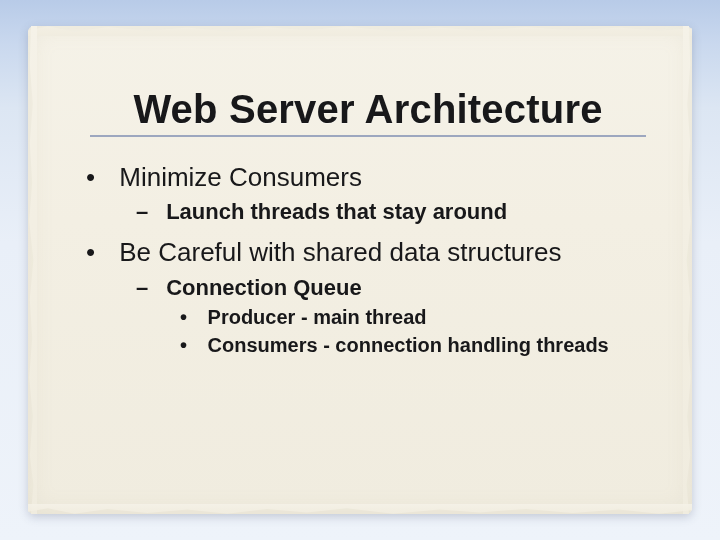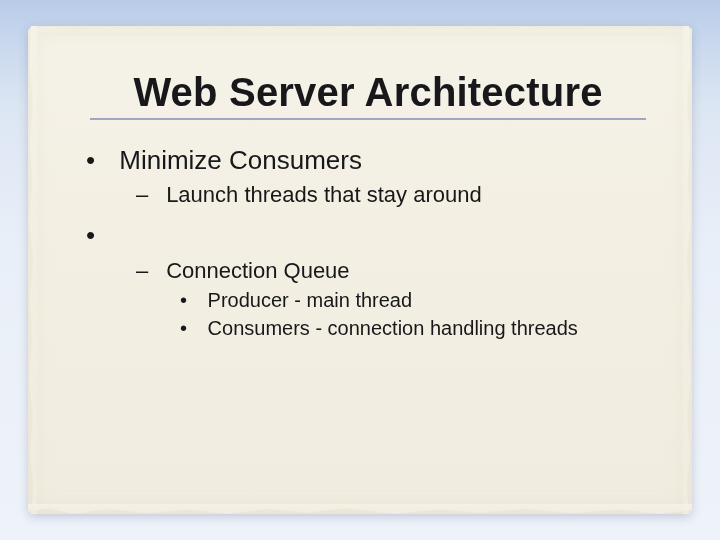--- a/index.html
+++ b/index.html
@@ -58,21 +58,21 @@
     clip-path: polygon(50% 0, 100% 0, 100% 100%, 50% 100%, 70% 94%, 40% 88%, 65% 80%, 35% 72%, 60% 64%, 40% 56%, 70% 48%, 35% 40%, 60% 32%, 40% 24%, 65% 16%, 40% 8%);
   }
   .edge-right { right: -3px;
     clip-path: polygon(0 0, 50% 0, 60% 8%, 35% 16%, 60% 24%, 40% 32%, 65% 40%, 30% 48%, 60% 56%, 40% 64%, 65% 72%, 35% 80%, 60% 88%, 30% 94%, 50% 100%, 0 100%);
   }
 
   .content {
     position: absolute;
     left: 62px;
     right: 46px;
-    top: 44px;
+    top: 61px;
     color: #18181a;
   }
   h1.title {
     margin: 0 0 24px 0;
     font-size: 40px;
     font-weight: bold;
     letter-spacing: 0.2px;
     text-align: center;
     padding-bottom: 3px;
     border-bottom: 2px solid rgba(120,135,175,0.7);
@@ -85,20 +85,21 @@
     margin-bottom: 6px;
   }
   .lvl1 > li::before {
     content: "•";
     display: inline-block;
     width: 26px;
     margin-left: -4px;
   }
   .lvl2 {
     margin: 4px 0 10px 46px;
+    font-weight: bold;
   }
   .lvl2 > li {
     font-size: 22px;
     line-height: 1.28;
     margin-bottom: 2px;
   }
   .lvl2 > li::before {
     content: "–";
     display: inline-block;
     width: 24px;
@@ -131,20 +132,21 @@
       <ul class="lvl1">
         <li>
           <span>Minimize Consumers</span>
           <ul class="lvl2">
             <li>
               <span>Launch threads that stay around</span>
             </li>
           </ul>
         </li>
         <li>
+          <span>Be Careful with shared data structures</span>
           <ul class="lvl2">
             <li>
               <span>Connection Queue</span>
               <ul class="lvl3">
                 <li>
                   <span>Producer - main thread</span>
                 </li>
                 <li>
                   <span>Consumers - connection handling threads</span>
                 </li>

